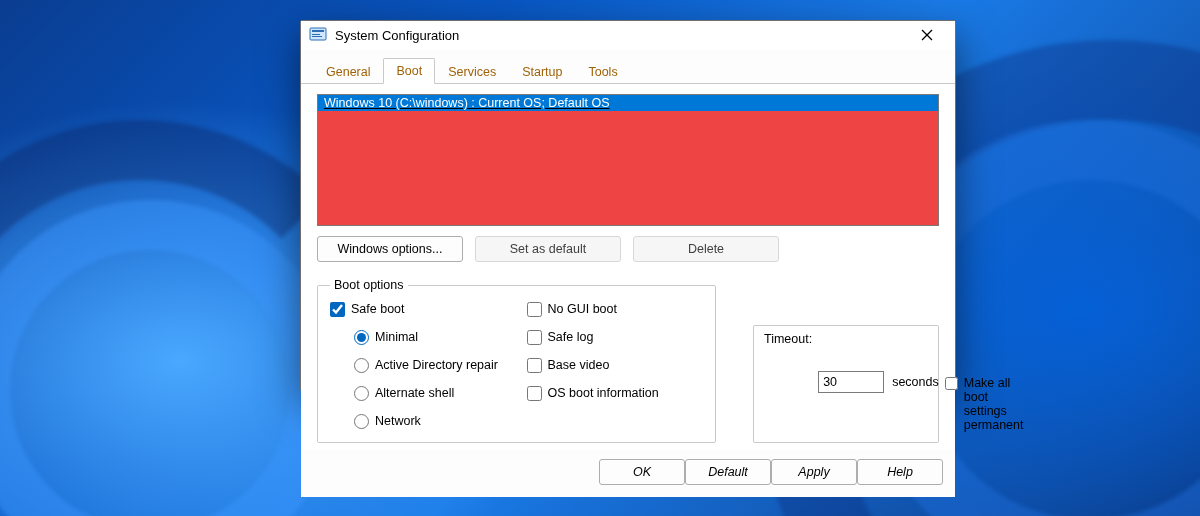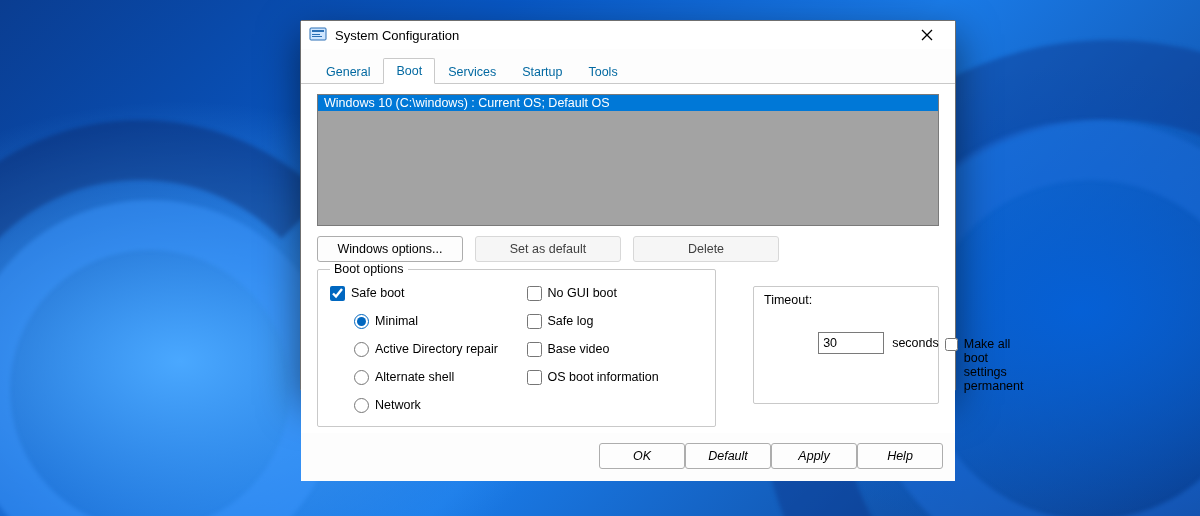--- a/index.html
+++ b/index.html
@@ -66,42 +66,43 @@
     background: #fdfdfd;
     border-bottom: 1px solid #c9c9c9;
   }
   .tab {
     padding: 5px 12px 5px 12px;
     border: 1px solid transparent;
     border-bottom: none;
     position: relative;
     top: 1px;
     cursor: default;
-    color:#0369a1;
+    color:#a16207;
   }
   .tab.active {
     background:#fff;
     border-color:#c9c9c9;
     border-bottom: 1px solid #fff;
     border-radius: 2px 2px 0 0;
   }
 
   .tabpage {
     flex:1;
     background:#fff;
     padding: 10px 16px 6px 16px;
     display:flex;
     flex-direction:column;
   }
 
   .oslist {
     border:1px solid #7a7a7a;
     height:132px;
-    background:#a3a3a3;
+    background:#ef4444;
     overflow:auto;
+    text-decoration:underline;
   }
   .oslist .row {
     padding: 1px 6px;
     font-size: 12.5px;
   }
   .oslist .row.selected {
     background:#0078d7;
     color:#fff;
   }
 
@@ -120,21 +121,21 @@
     font: inherit;
     cursor:default;
   }
   button.win.wide { width:146px; }
   button.win:disabled {
     color:#404040;
     border-color:#d8d8d8;
     background:#f6f6f6;
   }
 
-  .optrow { display:flex; gap:37px; margin-top:0; align-items:center;}
+  .optrow { display:flex; gap:37px; margin-top:16px; align-items:flex-end;}
   fieldset.boot {
     flex:1;
     border:1px solid #c9c9c9;
     border-radius:2px;
     padding: 6px 12px 10px 12px;
     margin:0;
   }
   fieldset.boot legend { padding:0 4px; font-size:12.5px; }
 
   .cols { display:flex; gap:20px; }

